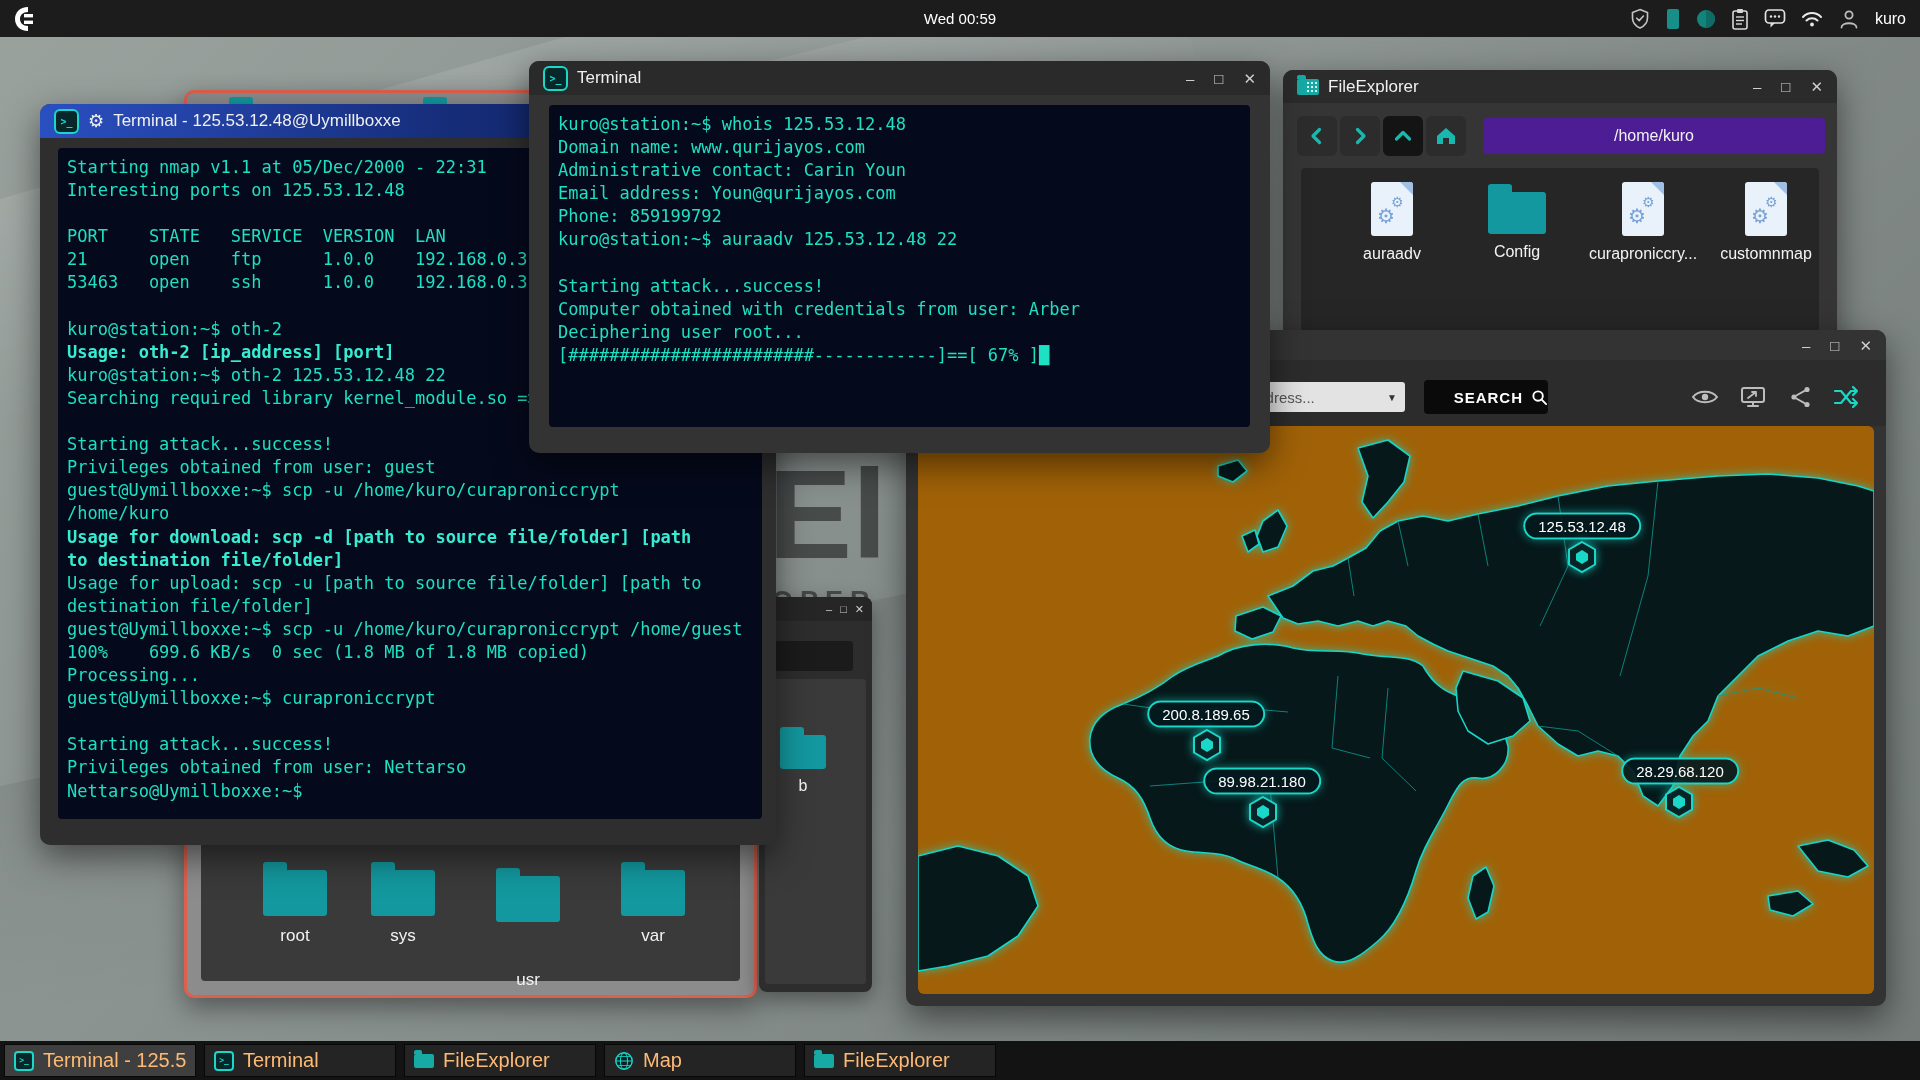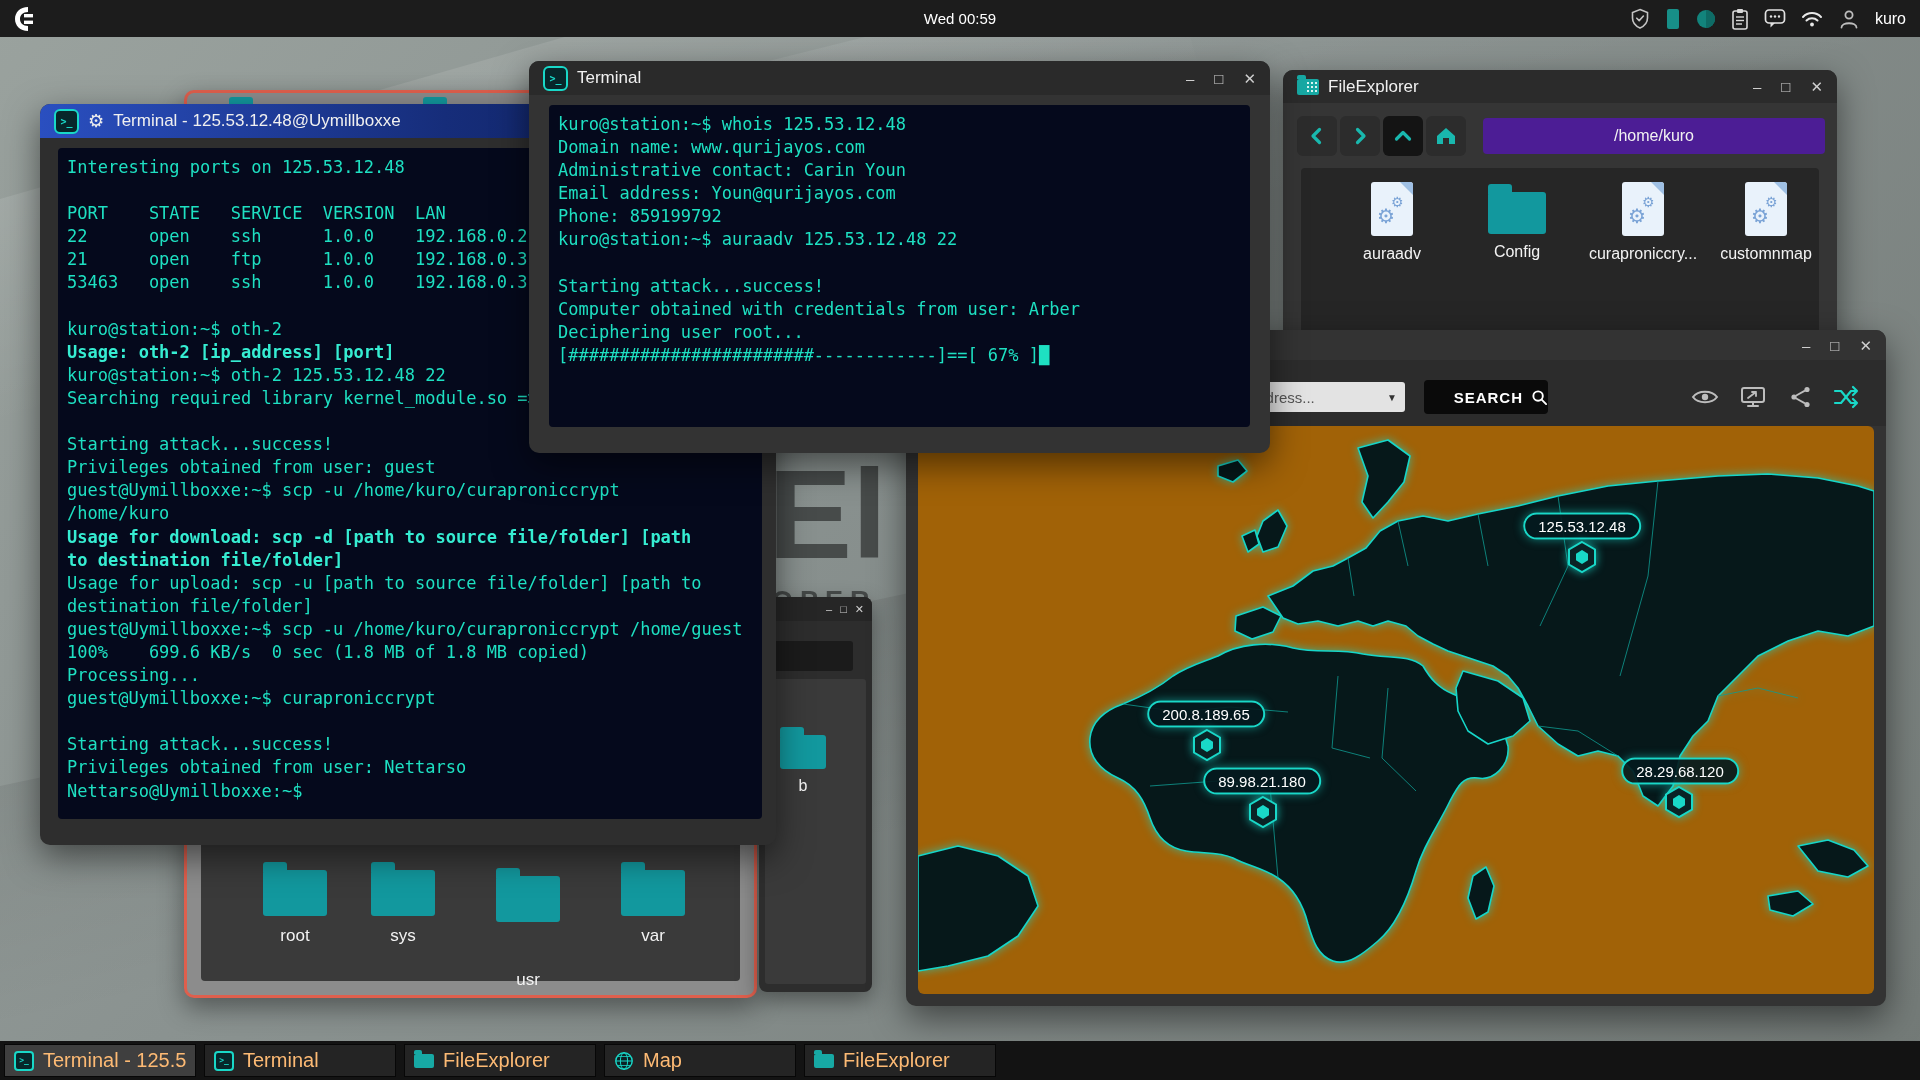--- a/index.html
+++ b/index.html
@@ -348,24 +348,24 @@
       <span class="gear"></span>
       <span>Terminal - 125.53.12.48@Uymillboxxe</span>
       <div class="winbtns">
         <span>–</span>
         <span>□</span>
         <span>✕</span>
       </div>
     </div>
     <div class="termbody">
 
+    <div class="tline">Starting nmap v1.1 at 05/Dec/2000 - 22:31</div>
         <div class="tline">Interesting ports on 125.53.12.48</div>
         <div class="tline"></div>
         <div class="tline">PORT    STATE   SERVICE  VERSION  LAN</div>
-        <div class="tline">22      open    ssh      1.0.0    192.168.0.2</div>
         <div class="tline">21      open    ftp      1.0.0    192.168.0.3</div>
         <div class="tline">53463   open    ssh      1.0.0    192.168.0.3</div>
         <div class="tline"></div>
         <div class="tline">kuro@station:~$ oth-2</div>
         <div class="tline bold">Usage: oth-2 [ip_address] [port]</div>
         <div class="tline">kuro@station:~$ oth-2 125.53.12.48 22</div>
         <div class="tline">Searching required library kernel_module.so =&gt;</div>
         <div class="tline"></div>
         <div class="tline">Starting attack...success!</div>
         <div class="tline">Privileges obtained from user: guest</div>

